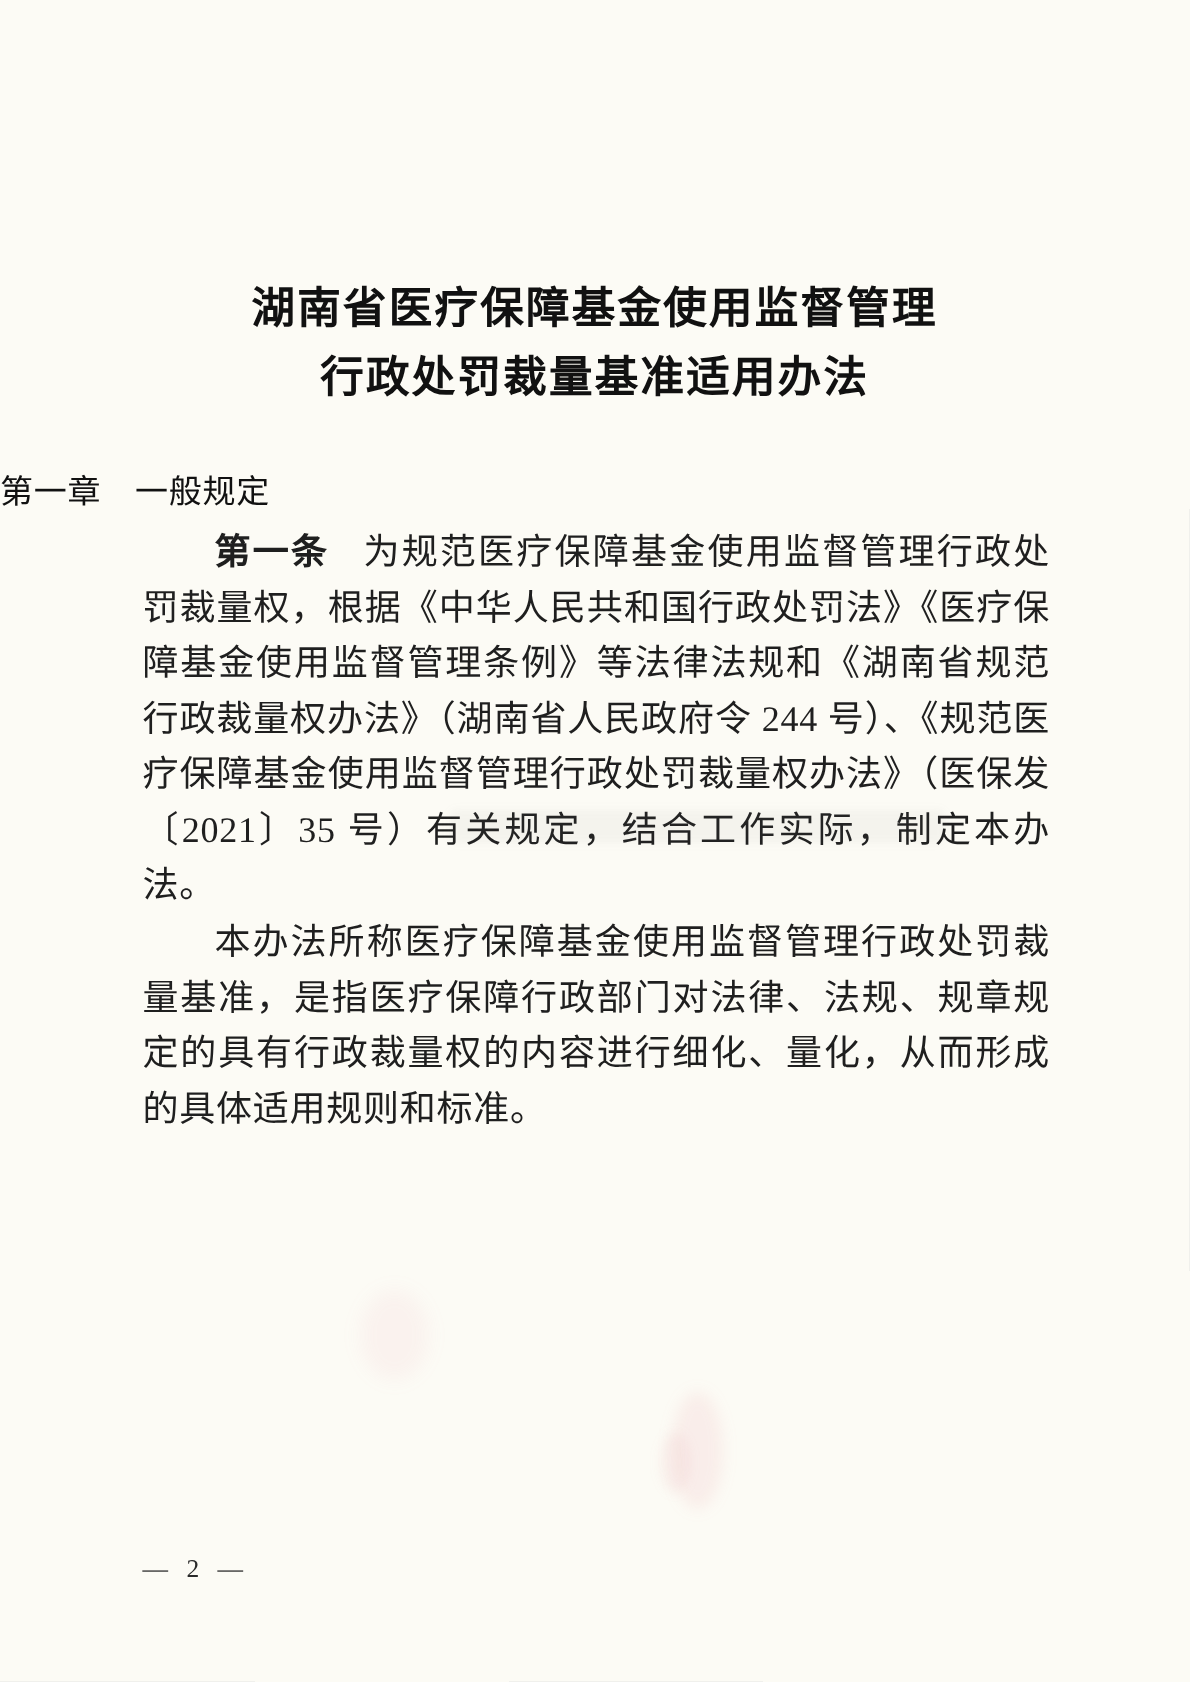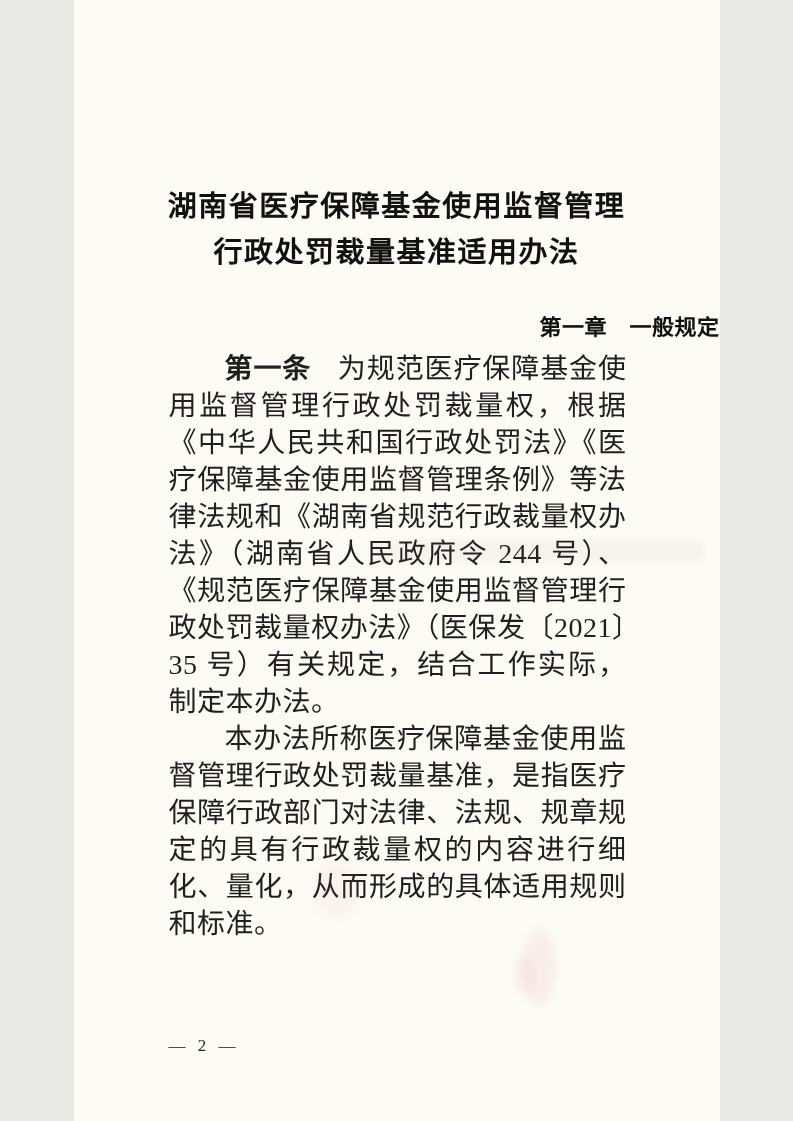--- a/index.html
+++ b/index.html
@@ -6,21 +6,21 @@
     --paper: #fcfbf5;
     --ink: #1f1f1f;
     --title_ink: #111111;
   }
   * { margin: 0; padding: 0; box-sizing: border-box; }
   html, body { background: #e8e8e4; }
   body { font-family: "Liberation Serif", "DejaVu Serif", serif; }
 
   .page {
     position: relative;
-    width: 646px;
+    width: 793px;
     height: 1121px;
     margin: 0 auto;
     background: var(--paper);
     color: var(--ink);
     overflow: hidden;
   }
 
   
   .artifact {
     position: absolute;
@@ -55,33 +55,33 @@
     color: var(--title_ink);
     font-size: 29px;
     font-weight: bold;
     line-height: 46px;
     letter-spacing: 1.5px;
   }
   .doc-title .title-line { display: block; }
 
   .chapter {
     margin-top: 40px;
-    text-align: right;
+    text-align: left;
     font-family: "Liberation Sans", "DejaVu Sans", sans-serif;
     font-size: 22px;
-    font-weight: bold;
+    font-weight: normal;
     line-height: 26px;
     color: var(--title_ink);
     letter-spacing: 0.5px;
   }
 
   .body-block {
     margin-top: 9px;
     padding: 0 93px 0 95px;
-    font-size: 28px;
+    font-size: 24px;
     line-height: 37px;
     letter-spacing: 0.5px;
     text-align: justify;
     text-justify: inter-character;
   }
   .para { text-indent: 2em; }
   .para .lead {
     font-weight: bold;
     font-family: "Liberation Sans", "DejaVu Sans", sans-serif;
   }

